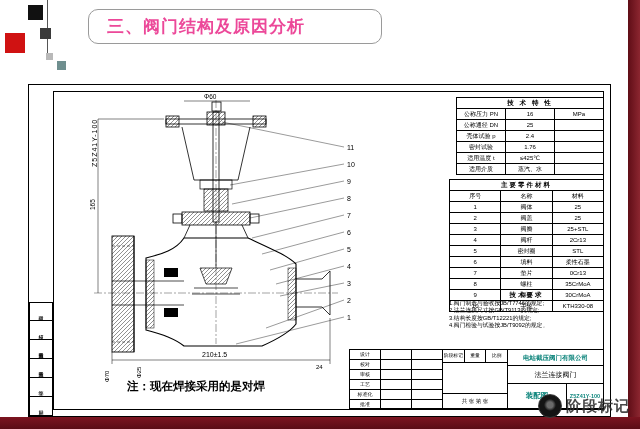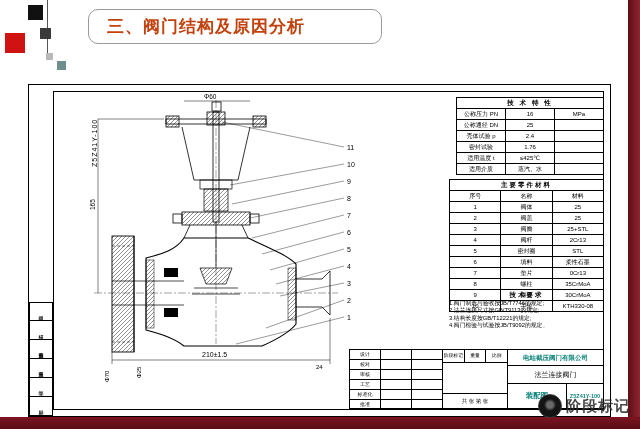--- a/index.html
+++ b/index.html
@@ -4,21 +4,21 @@
 <style>
   html,body{margin:0;padding:0;background:#e8e8e8;}
   .slide{position:relative;width:640px;height:429px;background:#ffffff;overflow:hidden;
          font-family:"Liberation Sans","DejaVu Sans",sans-serif;}
   .abs{position:absolute;}
   
   .sq{position:absolute;}
   
   .title-box{position:absolute;left:88px;top:9px;width:294px;height:35px;border:1px solid #9a9a9a;
              border-radius:10px;display:flex;align-items:center;padding-left:18px;box-sizing:border-box;}
-  .title-text{font-size:17px;font-weight:bold;letter-spacing:1px;color:#c2410c;}
+  .title-text{font-size:17px;font-weight:bold;letter-spacing:1px;color:#ec4899;}
   
   .right-bar{position:absolute;left:628px;top:0;width:12px;height:429px;
              background:linear-gradient(to right,#5f0d16,#8c2630);}
   .bottom-bar{position:absolute;left:0;top:417px;width:640px;height:12px;
               background:linear-gradient(#7c1420,#5a0c15);}
   
   .sheet{position:absolute;left:28px;top:84px;width:581px;height:331px;border:1px solid #000;background:#fff;}
   .inner-frame{position:absolute;left:24px;top:6px;right:6px;bottom:6px;border:1px solid #000;}
   .vcode{position:absolute;left:62px;top:4px;height:78px;writing-mode:vertical-rl;
          transform:rotate(180deg);font-size:7px;letter-spacing:1px;color:#000;}
@@ -370,20 +370,21 @@
       <div class="tb-right">
         <div class="tb-company teal">电站截压阀门有限公司</div>
         <div class="tb-product">法兰连接阀门</div>
         <div class="tb-brow">
           <div class="tb-doctype teal">装配图</div>
           <div class="tb-no teal">Z5Z41Y-100</div>
         </div>
       </div>
     </div>
 
+    <div class="weld-note">注：现在焊接采用的是对焊</div>
   </div>
 
   <div class="watermark">
     <div class="wm-logo"></div>
     <span class="wm-text">阶段标记</span>
   </div>
 
 </div>
 
 </body></html>

